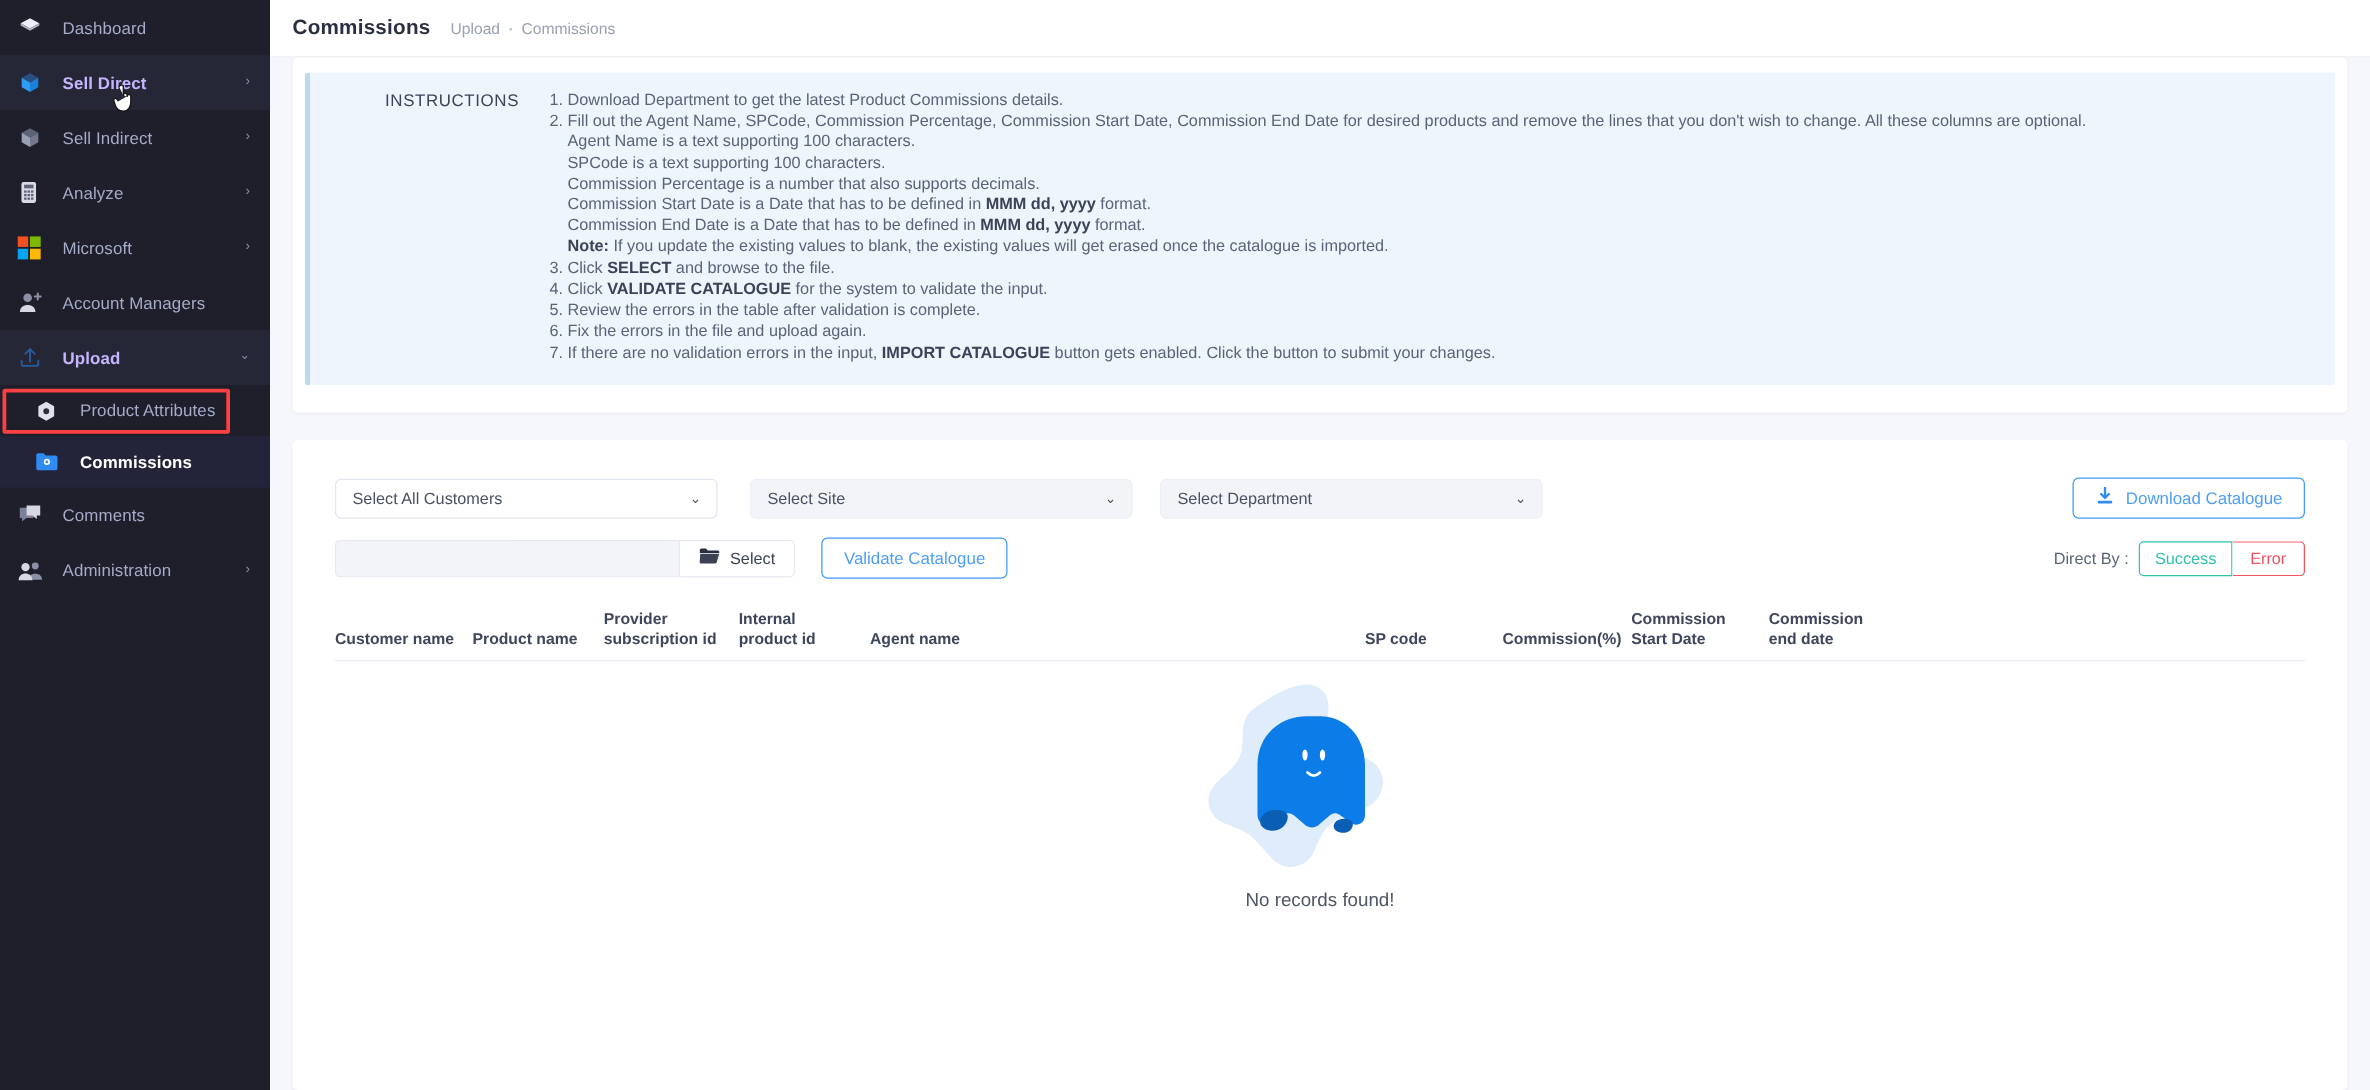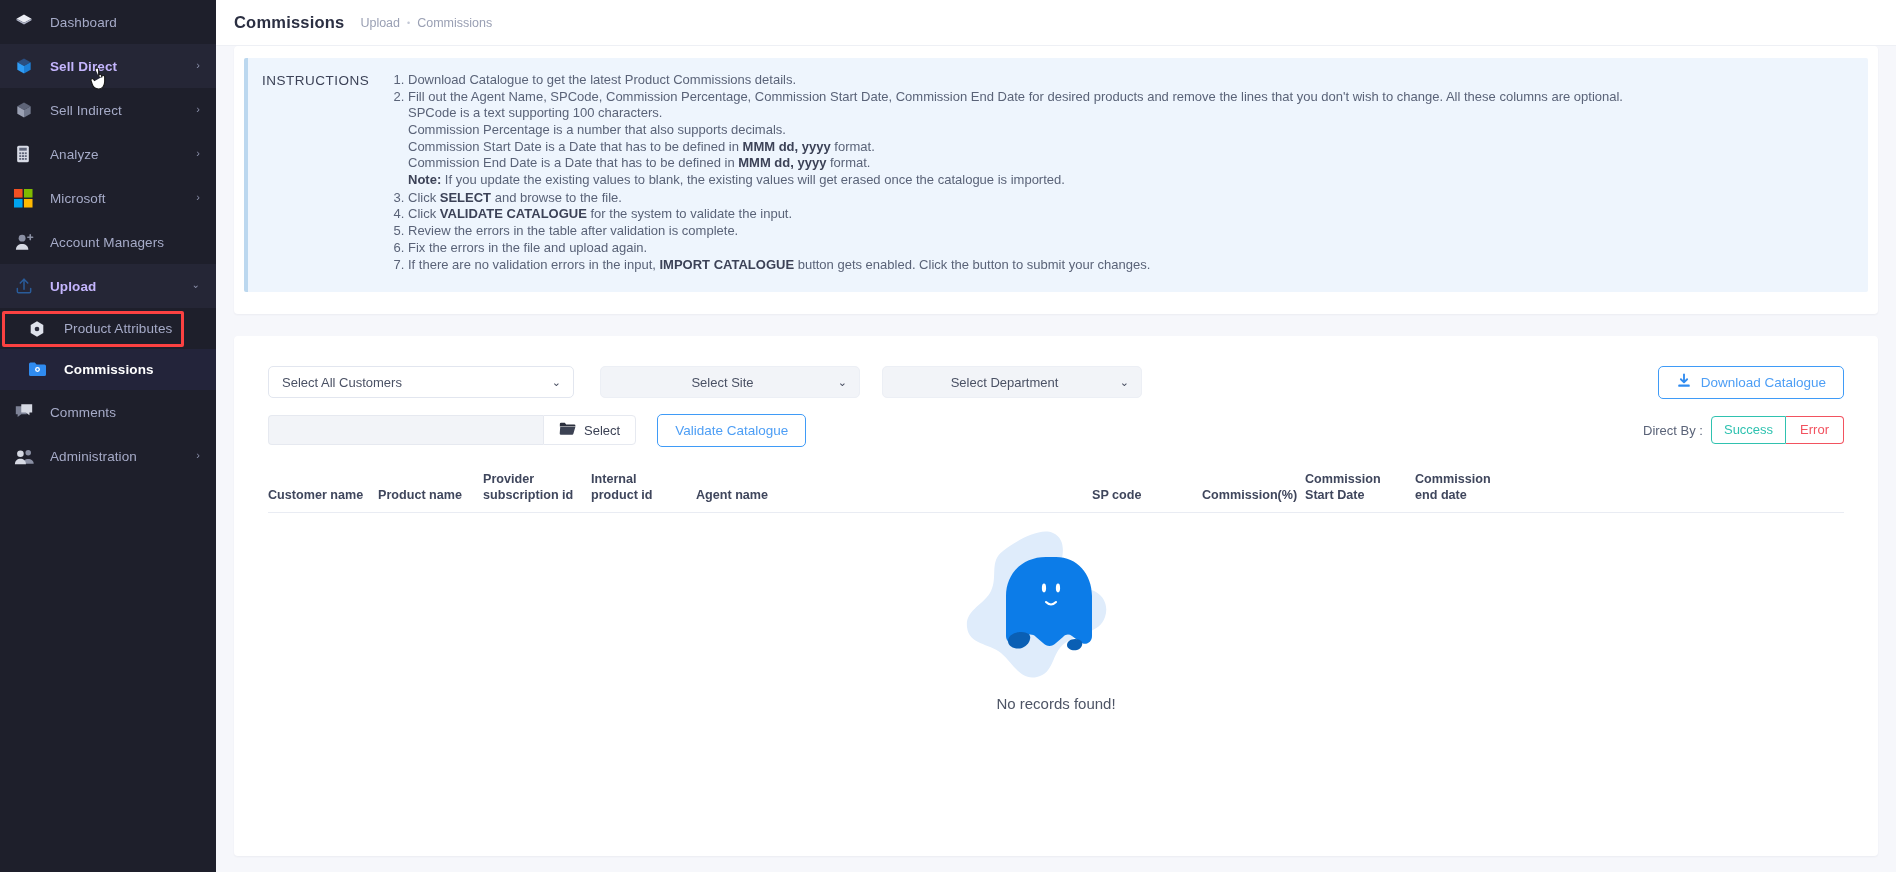--- a/index.html
+++ b/index.html
@@ -83,21 +83,21 @@
     padding: 12px 10px 22px 10px;
     box-shadow: 0 1px 2px rgba(30,40,80,.05);
   }
   .instr {
     background: #eef5fd; border-left: 4px solid #bcd8ef;
     display: flex; padding: 14px 18px 18px 14px;
     border-radius: 2px;
   }
   .instr-title {
     font-size: 13.5px; color: #3c4257; letter-spacing: .5px;
-    min-width: 112px; padding-top: 1px;
+    min-width: 112px; padding-top: 1px; margin-left: 46px;
   }
   .instr-list { margin-left: 18px; }
   .instr-list ol { list-style: decimal; padding-left: 16px; }
   .instr-list li,
   .instr-sub {
     font-size: 13px; color: #5a6378; line-height: 16.3px;
     margin-bottom: 0px; padding-bottom: 0.5px;
   }
   .instr-sub { margin-left: 0px; }
   .instr-list b { color: #3c4257; font-weight: bold; }
@@ -111,21 +111,21 @@
     display: flex; align-items: center;
     padding: 0 34px; gap: 0;
   }
   .ddl {
     position: relative; height: 32px; border-radius: 5px;
     display: flex; align-items: center; padding: 0 28px 0 13px;
     font-size: 13px; color: #4a5164; cursor: pointer;
     border: 1px solid #e2e6ef;
   }
   .ddl.white { background: #ffffff; width: 306px; }
-  .ddl.grey  { background: #f2f4f8; width: 260px; border-color: #eceff5; justify-content: center; }
+  .ddl.grey  { background: #f2f4f8; width: 306px; border-color: #eceff5; }
   .ddl .arw {
     position: absolute; right: 12px; top: 50%;
     transform: translateY(-50%); font-size: 11px; color: #454b5e;
   }
   .gap26 { width: 26px; }
   .gap22 { width: 22px; }
   .btn-outline {
     height: 33px; border: 1px solid #3f9bf7; border-radius: 5px;
     background: #ffffff; color: #4d9ef5; font-size: 13.5px;
     display: flex; align-items: center; justify-content: center;
@@ -348,23 +348,24 @@
         <span class="crumb-dot">•</span>
         <span class="crumb">Commissions</span>
       </div>
     </div>
 
     <div class="card instr-card">
       <div class="instr">
         <div class="instr-title">INSTRUCTIONS</div>
         <div class="instr-list">
           <ol>
-            <li><span>Download Catalogue to get the latest Product Commissions details.</span></li>
+            <li><span>Download Department to get the latest Product Commissions details.</span></li>
             <li>
               <span>Fill out the Agent Name, SPCode, Commission Percentage, Commission Start Date, Commission End Date for desired products and remove the lines that you don't wish to change. All these columns are optional.</span>
+              <div class="instr-sub"><span>Agent Name is a text supporting 100 characters.</span></div>
               <div class="instr-sub"><span>SPCode is a text supporting 100 characters.</span></div>
               <div class="instr-sub"><span>Commission Percentage is a number that also supports decimals.</span></div>
               <div class="instr-sub"><span>Commission Start Date is a Date that has to be defined in </span><b>MMM dd, yyyy</b><span> format.</span></div>
               <div class="instr-sub"><span>Commission End Date is a Date that has to be defined in </span><b>MMM dd, yyyy</b><span> format.</span></div>
               <div class="instr-sub"><b>Note:</b><span> If you update the existing values to blank, the existing values will get erased once the catalogue is imported.</span></div>
             </li>
             <li><span>Click </span><b>SELECT</b><span> and browse to the file.</span></li>
             <li><span>Click </span><b>VALIDATE CATALOGUE</b><span> for the system to validate the input.</span></li>
             <li><span>Review the errors in the table after validation is complete.</span></li>
             <li><span>Fix the errors in the file and upload again.</span></li>

